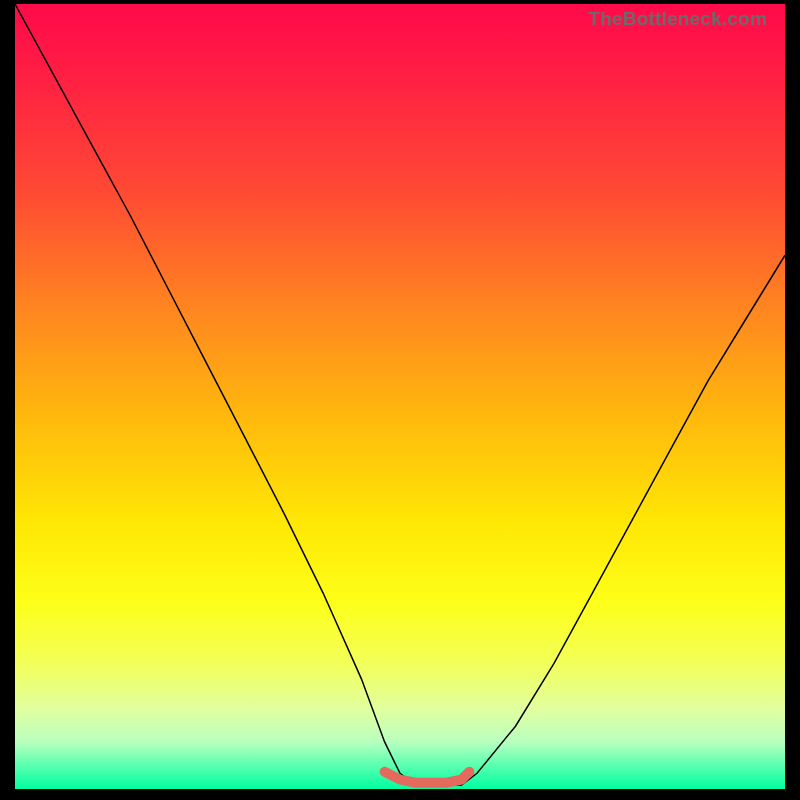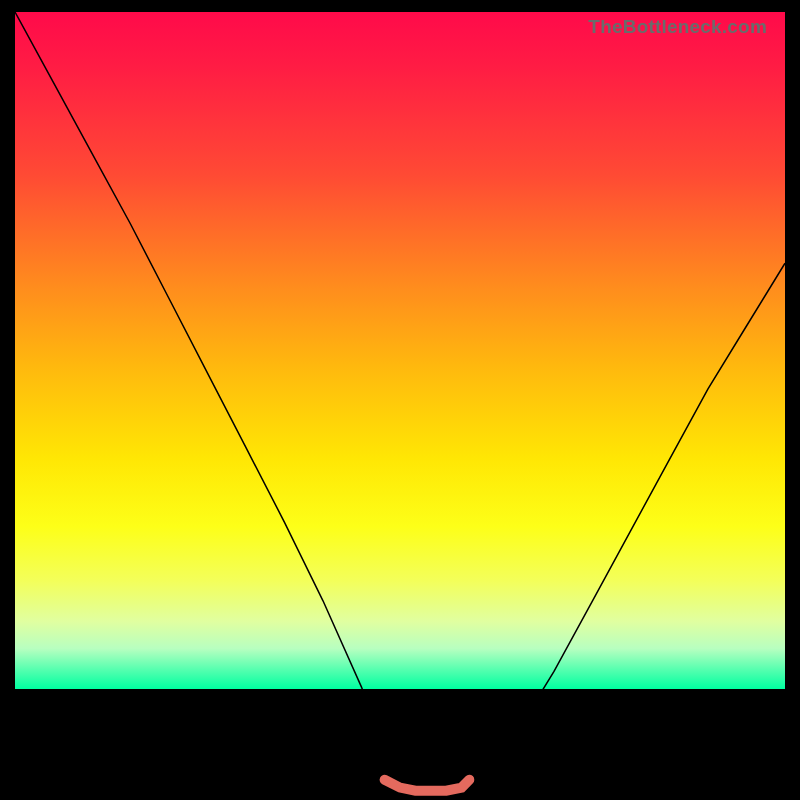--- a/index.html
+++ b/index.html
@@ -1,20 +1,20 @@
 <!DOCTYPE html>
 <html><head>
 <meta charset="utf-8">
 <style>
   * { margin: 0; padding: 0; box-sizing: border-box; }
   html, body { width: 800px; height: 800px; overflow: hidden; }
   .chart-root { position: relative; width: 800px; height: 800px; background: #000; }
   .plot-area {
     position: absolute;
-    left: 15px; top: 12px; width: 770px; height: 677px;
+    left: 15px; top: 4px; width: 770px; height: 785px;
     background: linear-gradient(to bottom,
       #ff0a4a 0%,
       #ff1c44 8%,
       #ff4a34 24%,
       #ff8a1e 40%,
       #ffb70e 52%,
       #ffe704 66%,
       #fdff18 76%,
       #f3ff5a 84%,
       #e0ffa0 90%,

